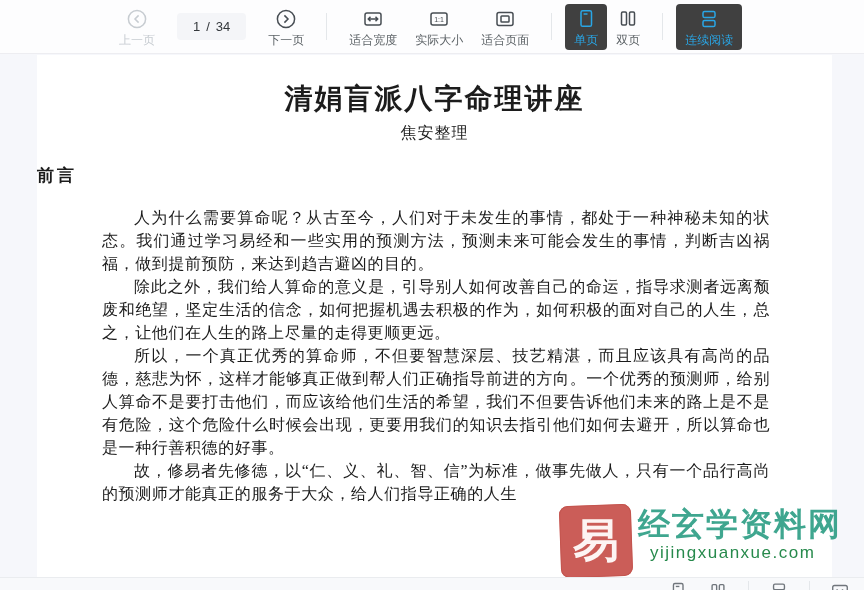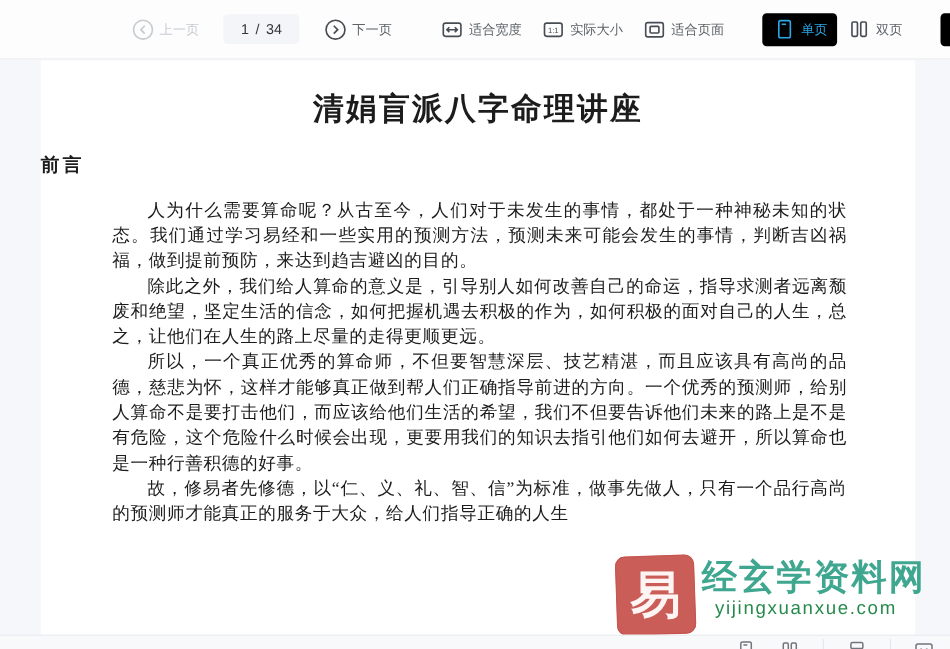--- a/index.html
+++ b/index.html
@@ -7,27 +7,27 @@
   body { font-family:"Liberation Sans","DejaVu Sans",sans-serif; background:#f6f7fb; }
   .app { position:relative; width:864px; height:590px; overflow:hidden; background:#f6f7fb; }
 
   
   .toolbar {
     position:absolute; top:0; left:0; right:0; height:54px;
     background:#fdfdfe; border-bottom:1px solid #ededf1;
     display:flex; align-items:center; padding-left:110px; z-index:5;
   }
   .tb-item {
-    display:flex; align-items:center; justify-content:center;
+    display:flex; flex-direction:column; align-items:center; justify-content:center;
     gap:4px; padding:4px 9px; border-radius:4px; cursor:pointer; user-select:none;
   }
   .tb-item svg { display:block; }
   .tb-label { font-size:12px; line-height:1; color:#5d6367; white-space:nowrap; }
   .tb-item.disabled .tb-label { color:#c7ccd1; }
-  .tb-item.active { background:#000000; }
+  .tb-item.active { background:#404040; }
   .tb-item.active .tb-label { color:#29a6e6; }
   .page-box {
     height:27px; background:#f4f5f8; border-radius:4px;
     display:flex; align-items:center; justify-content:center;
     font-size:13px; color:#34383c; margin:0 13px; padding:0 16px; gap:6px;
   }
   .tb-divider { width:1px; height:27px; background:#e4e7ea; margin:0 13px; }
 
   
   .viewer { position:absolute; top:55px; left:0; right:0; bottom:0; background:#f6f7fb; }
@@ -170,20 +170,21 @@
         </svg>
       </span>
       <span class="tb-label">连续阅读</span>
     </div>
 
   </header>
 
   <main class="viewer">
     <div class="pdf-page">
       <div class="doc-title">清娟盲派八字命理讲座</div>
+      <div class="doc-editor">焦安整理</div>
       <div class="doc-section">前言</div>
       <div class="doc-body">
         <p>人为什么需要算命呢？从古至今，人们对于未发生的事情，都处于一种神秘未知的状态。我们通过学习易经和一些实用的预测方法，预测未来可能会发生的事情，判断吉凶祸福，做到提前预防，来达到趋吉避凶的目的。</p>
         <p>除此之外，我们给人算命的意义是，引导别人如何改善自己的命运，指导求测者远离颓废和绝望，坚定生活的信念，如何把握机遇去积极的作为，如何积极的面对自己的人生，总之，让他们在人生的路上尽量的走得更顺更远。</p>
         <p>所以，一个真正优秀的算命师，不但要智慧深层、技艺精湛，而且应该具有高尚的品德，慈悲为怀，这样才能够真正做到帮人们正确指导前进的方向。一个优秀的预测师，给别人算命不是要打击他们，而应该给他们生活的希望，我们不但要告诉他们未来的路上是不是有危险，这个危险什么时候会出现，更要用我们的知识去指引他们如何去避开，所以算命也是一种行善积德的好事。</p>
         <p>故，修易者先修德，以“仁、义、礼、智、信”为标准，做事先做人，只有一个品行高尚的预测师才能真正的服务于大众，给人们指导正确的人生</p>
       </div>
     </div>
 
     <div class="watermark">

